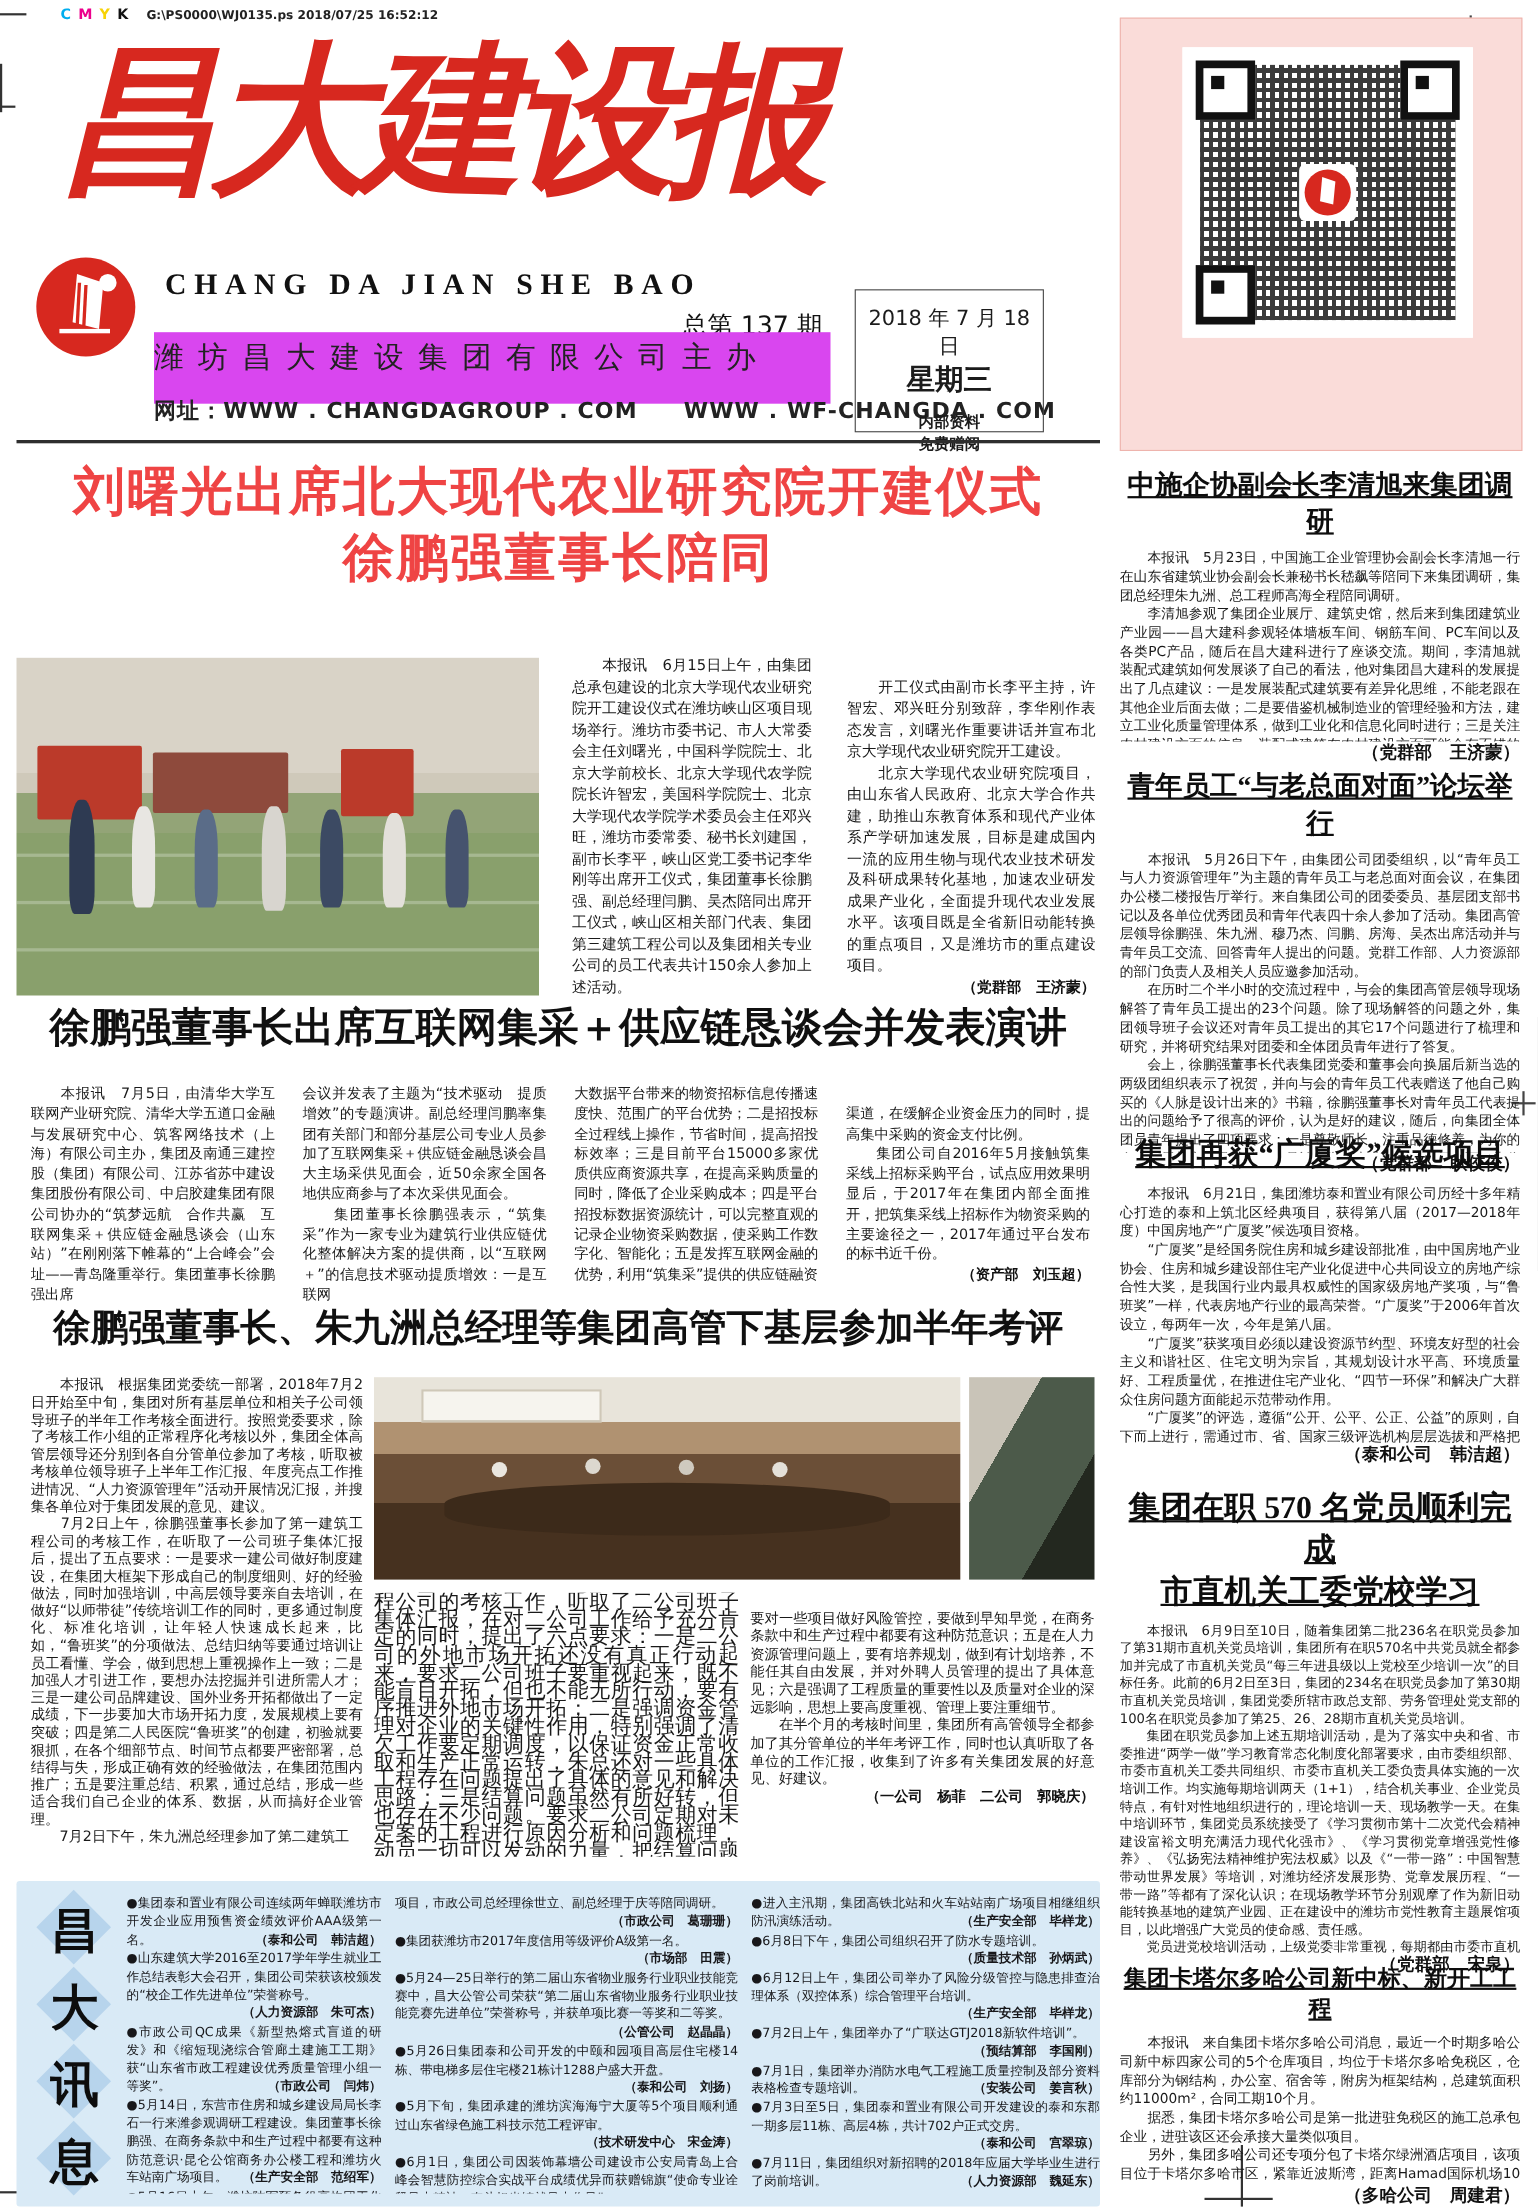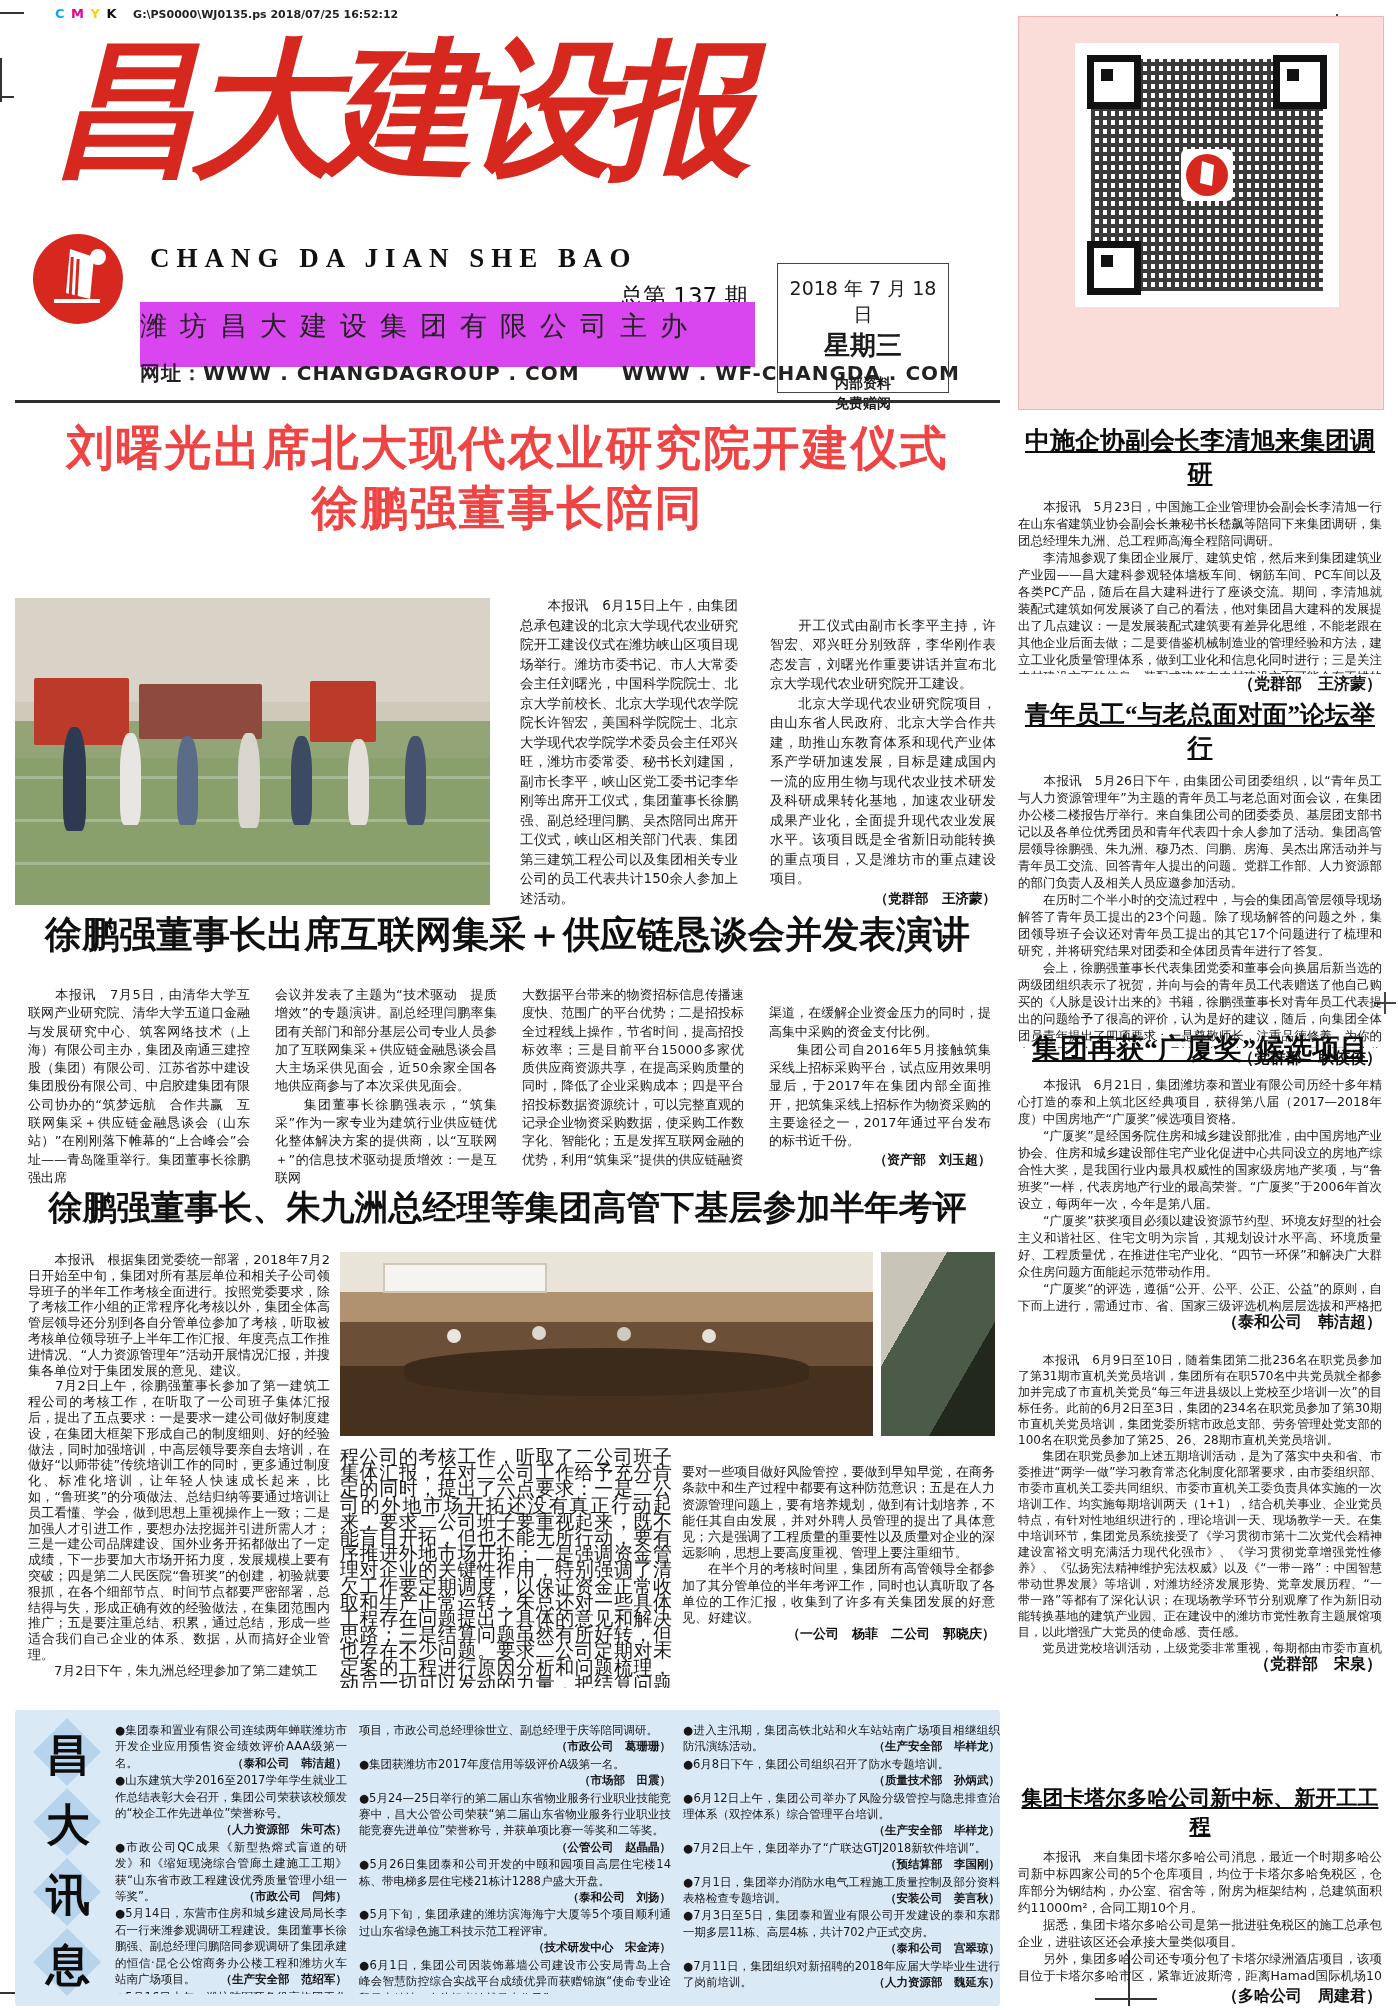--- a/index.html
+++ b/index.html
@@ -253,21 +253,21 @@
         </div>
       <div class="b-cell">
           <span class="dia"></span>
           <span class="ch">息</span>
         </div>
     </div>
     <div class="brief-col bc0">
         <div class="brief-item"><span>●集团泰和置业有限公司连续两年蝉联潍坊市开发企业应用预售资金绩效评价AAA级第一名。</span><span class="brief-sig">（泰和公司　韩洁超）</span></div>
         <div class="brief-item"><span>●山东建筑大学2016至2017学年学生就业工作总结表彰大会召开，集团公司荣获该校颁发的“校企工作先进单位”荣誉称号。</span><span class="brief-sig">（人力资源部　朱可杰）</span></div>
         <div class="brief-item"><span>●市政公司QC成果《新型热熔式盲道的研发》和《缩短现浇综合管廊土建施工工期》获“山东省市政工程建设优秀质量管理小组一等奖”。</span><span class="brief-sig">（市政公司　闫炜）</span></div>
-        <div class="brief-item"><span>●5月14日，东营市住房和城乡建设局局长李石一行来潍参观调研工程建设。集团董事长徐鹏强、副总经理闫鹏陪同参观调研了集团承建的恒信·昆仑公馆商务办公楼工程和潍坊火车站南广场项目。</span><span class="brief-sig">（生产安全部　范绍军）</span></div>
+        <div class="brief-item"><span>●5月14日，东营市住房和城乡建设局局长李石一行来潍参观调研工程建设。集团董事长徐鹏强、在商务条款中和生产过程中都要有这种防范意识·昆仑公馆商务办公楼工程和潍坊火车站南广场项目。</span><span class="brief-sig">（生产安全部　范绍军）</span></div>
         <div class="brief-item"><span>●5月16日上午，潍坊陆军预备役高炮团工化连点验大会在亚星集团举行，集团36名预备役官兵参加了此次点验。</span></div>
       </div>
     <div class="brief-col bc1">
         <div class="brief-item"><span>项目，市政公司总经理徐世立、副总经理于庆等陪同调研。</span><span class="brief-sig">（市政公司　葛珊珊）</span></div>
         <div class="brief-item"><span>●集团获潍坊市2017年度信用等级评价A级第一名。</span><span class="brief-sig">（市场部　田震）</span></div>
         <div class="brief-item"><span>●5月24—25日举行的第二届山东省物业服务行业职业技能竞赛中，昌大公管公司荣获“第二届山东省物业服务行业职业技能竞赛先进单位”荣誉称号，并获单项比赛一等奖和二等奖。</span><span class="brief-sig">（公管公司　赵晶晶）</span></div>
         <div class="brief-item"><span>●5月26日集团泰和公司开发的中颐和园项目高层住宅楼14栋、带电梯多层住宅楼21栋计1288户盛大开盘。</span><span class="brief-sig">（泰和公司　刘扬）</span></div>
         <div class="brief-item"><span>●5月下旬，集团承建的潍坊滨海海宁大厦等5个项目顺利通过山东省绿色施工科技示范工程评审。</span><span class="brief-sig">（技术研发中心　宋金涛）</span></div>
         <div class="brief-item"><span>●6月1日，集团公司因装饰幕墙公司建设市公安局青岛上合峰会智慧防控综合实战平台成绩优异而获赠锦旗“使命专业诠释昌大精神　奋斗担当铸就昌大作风”。</span></div>
       </div>
@@ -302,20 +302,22 @@
     <h3>集团再获“广厦奖”候选项目</h3>
     <div class="body">　　本报讯　6月21日，集团潍坊泰和置业有限公司历经十多年精心打造的泰和上筑北区经典项目，获得第八届（2017—2018年度）中国房地产“广厦奖”候选项目资格。
 　　“广厦奖”是经国务院住房和城乡建设部批准，由中国房地产业协会、住房和城乡建设部住宅产业化促进中心共同设立的房地产综合性大奖，是我国行业内最具权威性的国家级房地产奖项，与“鲁班奖”一样，代表房地产行业的最高荣誉。“广厦奖”于2006年首次设立，每两年一次，今年是第八届。
 　　“广厦奖”获奖项目必须以建设资源节约型、环境友好型的社会主义和谐社区、住宅文明为宗旨，其规划设计水平高、环境质量好、工程质量优，在推进住宅产业化、“四节一环保”和解决广大群众住房问题方面能起示范带动作用。
 　　“广厦奖”的评选，遵循“公开、公平、公正、公益”的原则，自下而上进行，需通过市、省、国家三级评选机构层层选拔和严格把关，评奖程序严格，全程阳光操作，接受社会监督；百姓满意度是评审的重要指标之一，实行一票否决。最终获奖项目在业界及购房者中具有很大影响和极高品质。
 　　泰和上筑北区项目还未正式入市时，就受到潍坊市民的广泛关注和热烈追捧。这也是对我们昌大地产的信任和认可，泰和公司将本着对城市、历史和业主负责的态度，开发建设并运营好这个精品项目。</div>
     <span class="sig">（泰和公司　韩洁超）</span>
   </div>
 
   <div class="sb sbD">
+    <h3>集团在职 570 名党员顺利完成
+市直机关工委党校学习</h3>
     <div class="body">　　本报讯　6月9日至10日，随着集团第二批236名在职党员参加了第31期市直机关党员培训，集团所有在职570名中共党员就全都参加并完成了市直机关党员“每三年进县级以上党校至少培训一次”的目标任务。此前的6月2日至3日，集团的234名在职党员参加了第30期市直机关党员培训，集团党委所辖市政总支部、劳务管理处党支部的100名在职党员参加了第25、26、28期市直机关党员培训。
 　　集团在职党员参加上述五期培训活动，是为了落实中央和省、市委推进“两学一做”学习教育常态化制度化部署要求，由市委组织部、市委市直机关工委共同组织、市委市直机关工委负责具体实施的一次培训工作。均实施每期培训两天（1+1），结合机关事业、企业党员特点，有针对性地组织进行的，理论培训一天、现场教学一天。在集中培训环节，集团党员系统接受了《学习贯彻市第十二次党代会精神建设富裕文明充满活力现代化强市》、《学习贯彻党章增强党性修养》、《弘扬宪法精神维护宪法权威》以及《“一带一路”：中国智慧带动世界发展》等培训，对潍坊经济发展形势、党章发展历程、“一带一路”等都有了深化认识；在现场教学环节分别观摩了作为新旧动能转换基地的建筑产业园、正在建设中的潍坊市党性教育主题展馆项目，以此增强广大党员的使命感、责任感。
 　　党员进党校培训活动，上级党委非常重视，每期都由市委市直机关工委委派干部现场开班、市住建局党委专门派党委成员主持，开班之后还有一个固定环节，全体参训党员重温入党誓词，培训全程佩戴党员徽章，为加强组织纪律，培训期间所有党员都重新建立临时党支部对党员进行组织管理，极大地提升了培训效果。</div>
     <span class="sig">（党群部　宋泉）</span>
   </div>
 
   <div class="sb sbE">
     <h3>集团卡塔尔多哈公司新中标、新开工工程</h3>
     <div class="body">　　本报讯　来自集团卡塔尔多哈公司消息，最近一个时期多哈公司新中标四家公司的5个仓库项目，均位于卡塔尔多哈免税区，仓库部分为钢结构，办公室、宿舍等，附房为框架结构，总建筑面积约11000m²，合同工期10个月。
 　　据悉，集团卡塔尔多哈公司是第一批进驻免税区的施工总承包企业，进驻该区还会承接大量类似项目。

